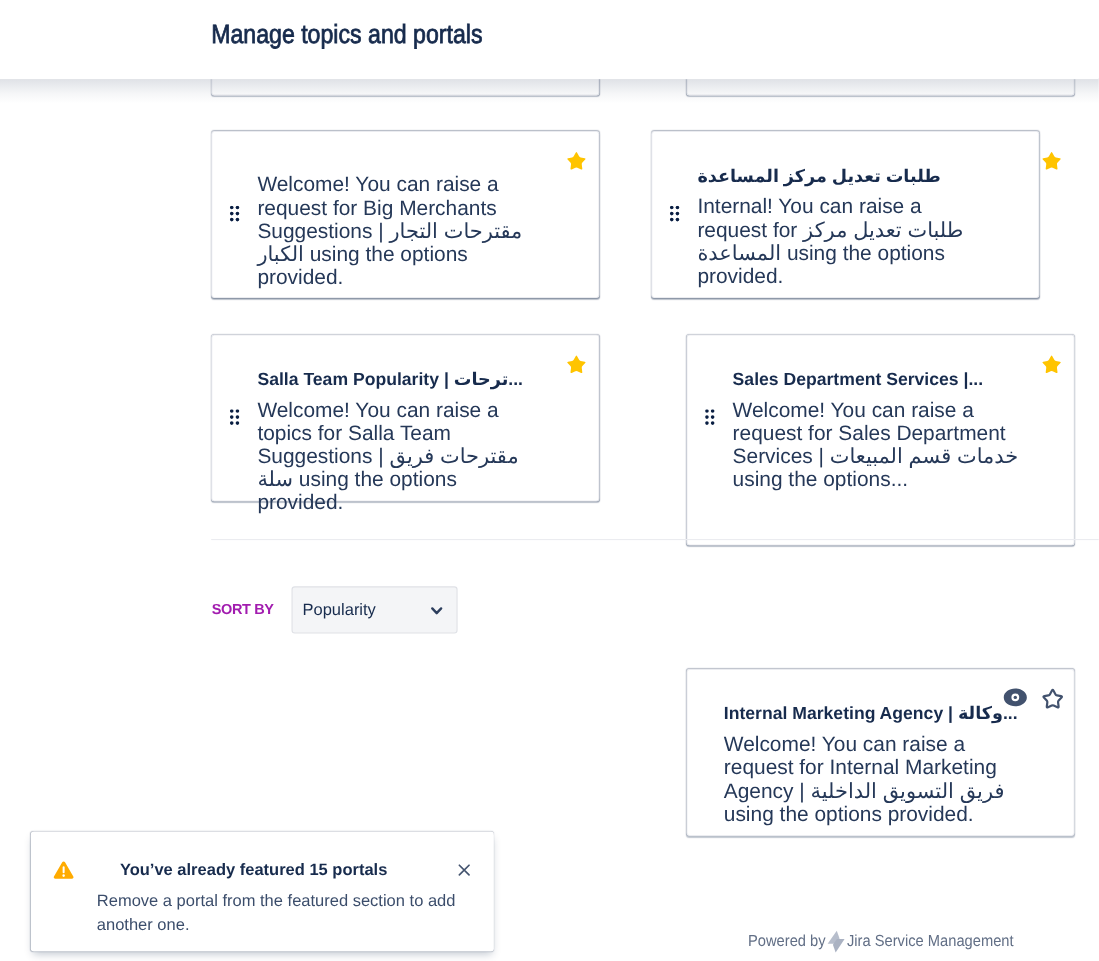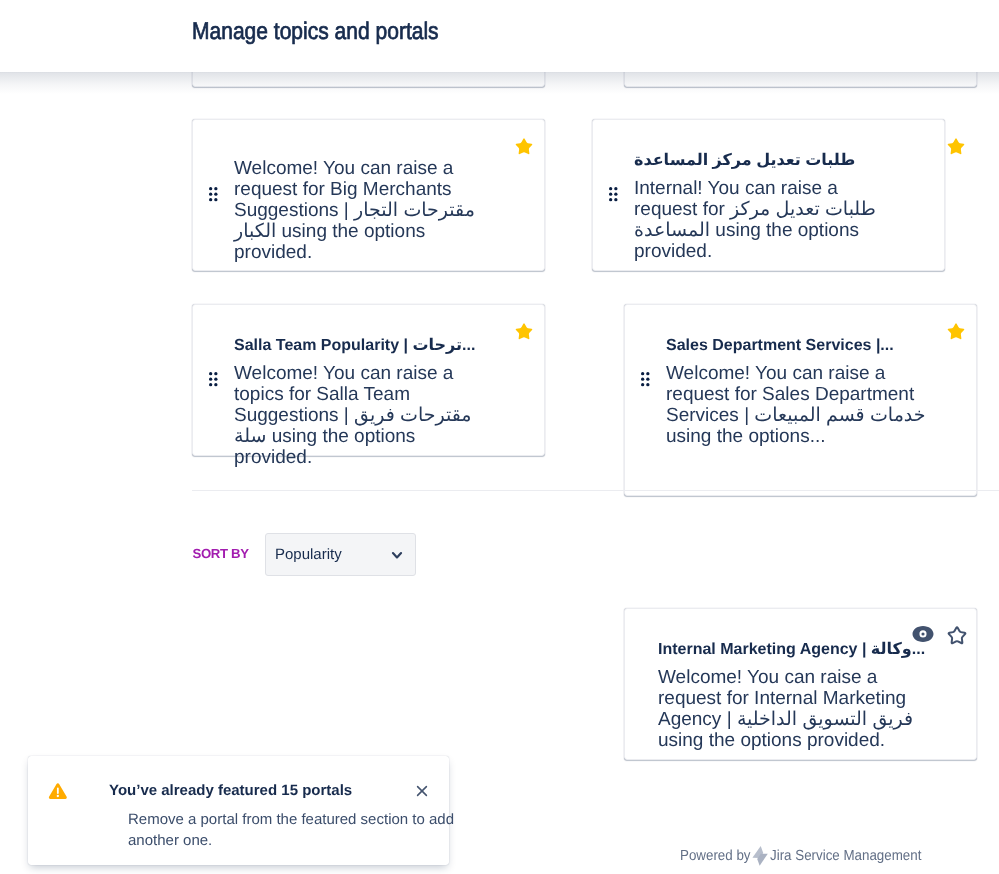--- a/index.html
+++ b/index.html
@@ -187,21 +187,21 @@
   </div>
   <div class="footer" style="left:769.5px;top:847.5px;">Jira Service Management</div>
 
   <div class="flag" style="left:28px;top:756px;width:421px;height:109px;">
     <div class="warn-icon" style="left:18.6px;top:24.4px;">
       <svg viewBox="0 0 24 24" width="21.7" height="21.7">
           <path d="M13.42 4.37a1.62 1.62 0 00-2.84 0L2.25 18.64a1.6 1.6 0 001.42 2.36h16.66a1.6 1.6 0 001.42-2.36L13.42 4.37zM13 9.35v5.1a1 1 0 11-2 0v-5.1a1 1 0 112 0zM12 19a1.28 1.28 0 110-2.56A1.28 1.28 0 0112 19z" fill="#FFAB00"></path>
         </svg>
     </div>
     <div class="flag-title" style="left:60px;top:25px;margin-left:21px;">You’ve already featured 15 portals</div>
-    <div class="flag-desc" style="left:60px;top:53px;width:345px;margin-left:40px;">Remove a portal from the featured section to add another one.</div>
+    <div class="flag-desc" style="left:60px;top:53px;width:345px;">Remove a portal from the featured section to add another one.</div>
     <div class="flag-close" style="left:382.2px;top:23.3px;">
       <svg viewBox="0 0 24 24" width="24" height="24">
           <path d="M7.6 7.6l8.8 8.8M16.4 7.6l-8.8 8.8" stroke="#44546F" stroke-width="1.55" stroke-linecap="round" fill="none"></path>
         </svg>
     </div>
   </div>
 
   <div class="sort-label" style="left:192.5px;top:546px;">SORT BY</div>
   <div class="sort-select" style="left:265px;top:533px;width:151px;height:43px;">
     <div class="sort-value" style="left:9px;top:12px;">Popularity</div>

